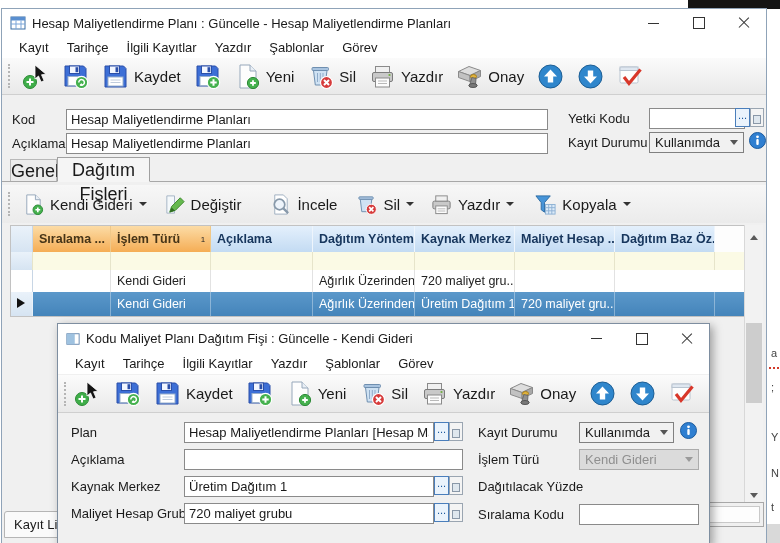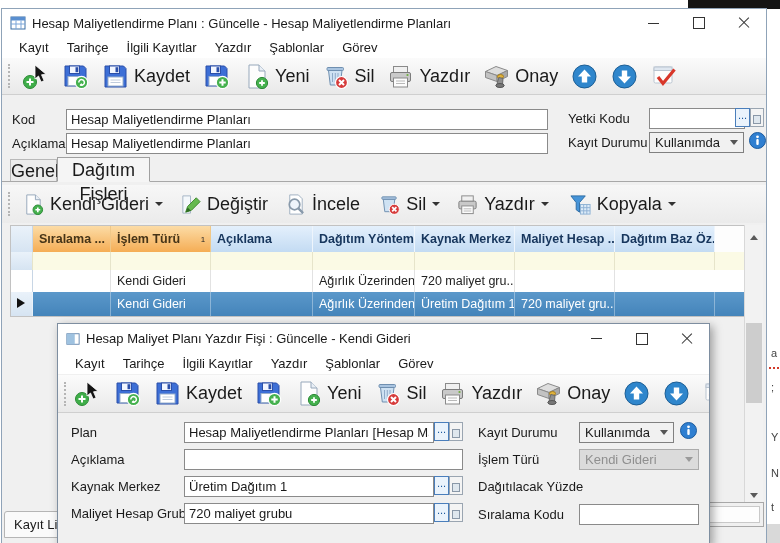--- a/index.html
+++ b/index.html
@@ -25,21 +25,21 @@
   .glyph-max{width:10px;height:10px;border:1px solid #333;}
   .glyph-close{position:relative;width:12px;height:12px;}
   .glyph-close::before,.glyph-close::after{content:"";position:absolute;left:-1px;top:5px;width:14px;height:1.3px;background:#333;}
   .glyph-close::before{transform:rotate(45deg);} .glyph-close::after{transform:rotate(-45deg);}
   .app-ico{width:16px;height:16px;margin-left:8px;flex:0 0 auto;}
   .menubar{position:absolute;left:0;right:0;height:21px;background:#ffffff;display:flex;align-items:center;padding-left:8px;border-bottom:1px solid #f0f0f0;}
   .menu-item{font-size:13px;padding:0 9px;color:#1a1a1a;}
   .toolbar{position:absolute;left:0;right:0;background:linear-gradient(#fbfbfb,#e9e9e9);border-bottom:1px solid #cfcfcf;display:flex;align-items:center;padding-left:6px;}
   .grip{width:4px;height:24px;border-left:2px dotted #b5b5b5;margin-right:8px;}
   .tbtn{display:flex;align-items:center;margin-right:13px;}
-  .tbtn .lbl{font-size:18px;margin-left:5px;white-space:nowrap;text-align:right;}
+  .tbtn .lbl{font-size:15px;margin-left:5px;white-space:nowrap;text-align:right;}
   .tbi{width:27px;height:27px;} .gti{width:23px;height:23px;}
   .dd{width:0;height:0;border:4px solid transparent;border-top:4px solid #333;margin-left:6px;margin-top:4px;}
   
   .flabel{position:absolute;font-size:13px;color:#1a1a1a;white-space:nowrap;}
   .tinput{position:absolute;height:19px;border:1px solid #8a8a8a;background:#fff;font-size:13px;padding:0 4px;
           font-family:"Liberation Sans",sans-serif;color:#1a1a1a;}
   .tinput.num{text-align:right;}
   .combo{position:absolute;height:21px;background:#f1f1f1;border:1px solid #808080;display:flex;align-items:center;
          font-size:13px;padding:0 5px;box-sizing:border-box;}
   .combo .chev{margin-left:auto;width:0;height:0;border:4px solid transparent;border-top:5px solid #555;margin-top:4px;}
@@ -273,21 +273,21 @@
     <div class="tbtn" style="margin-right:16px">
       <svg class="gti" viewBox="0 0 24 24">
         <path d="M5 2h9l5 5v15H5z" fill="#fdfdfd" stroke="#97a8bb"></path>
         <path d="M14 2v5h5" fill="#e9eff6" stroke="#97a8bb"></path>
         <circle cx="16.5" cy="17.5" r="5" fill="#45b14e" stroke="#2c8a36"></circle>
         <path d="M16.5 15v5M14 17.5h5" stroke="#fff" stroke-width="1.7"></path>
       </svg>
       <span class="lbl">Kendi Gideri</span>
       <div class="dd"></div>
     </div>
-    <div class="tbtn" style="margin-right:16px">
+    <div class="tbtn" style="margin-right:28px">
       <svg class="gti" viewBox="0 0 24 24">
         <path d="M4 3h8v18H4z" fill="#f4f8fb" stroke="#a5b5c5"></path>
         <path d="M7 20l2-6 9-9 4 4-9 9z" fill="#66b94f" stroke="#3f8a2e"></path>
         <path d="M7 20l5.5-1.5L9 15z" fill="#2f6b22"></path>
       </svg>
       <span class="lbl">Değiştir</span>
     </div>
     <div class="tbtn" style="margin-right:18px">
       <svg class="gti" viewBox="0 0 24 24">
         <path d="M6 2h9l4 4v16H6z" fill="#fff" stroke="#9fb0c0"></path>
@@ -393,21 +393,21 @@
   <div class="abs" id="kayit-lis">Kayıt Lis</div>
 </div>
 
 <div class="abs" id="dialog">
 
   <div class="titlebar">
     <svg class="app-ico" style="width:14px;height:14px" viewBox="0 0 16 16">
       <rect x="1" y="2" width="14" height="12" fill="#ffffff" stroke="#5a7fa8"></rect>
       <rect x="1" y="2" width="9" height="12" fill="#9fc2e0"></rect>
     </svg>
-    <span class="title-text">Hesap Maliyet Planı Yazdır Fişi : Güncelle - Kendi Gideri</span>
+    <span class="title-text">Kodu Maliyet Planı Dağıtım Fişi : Güncelle - Kendi Gideri</span>
     <div class="win-ctrls">
       <div class="wbtn">
           <div class="glyph-min"></div>
         </div>
       <div class="wbtn">
           <div class="glyph-max"></div>
         </div>
       <div class="wbtn">
           <div class="glyph-close"></div>
         </div>

